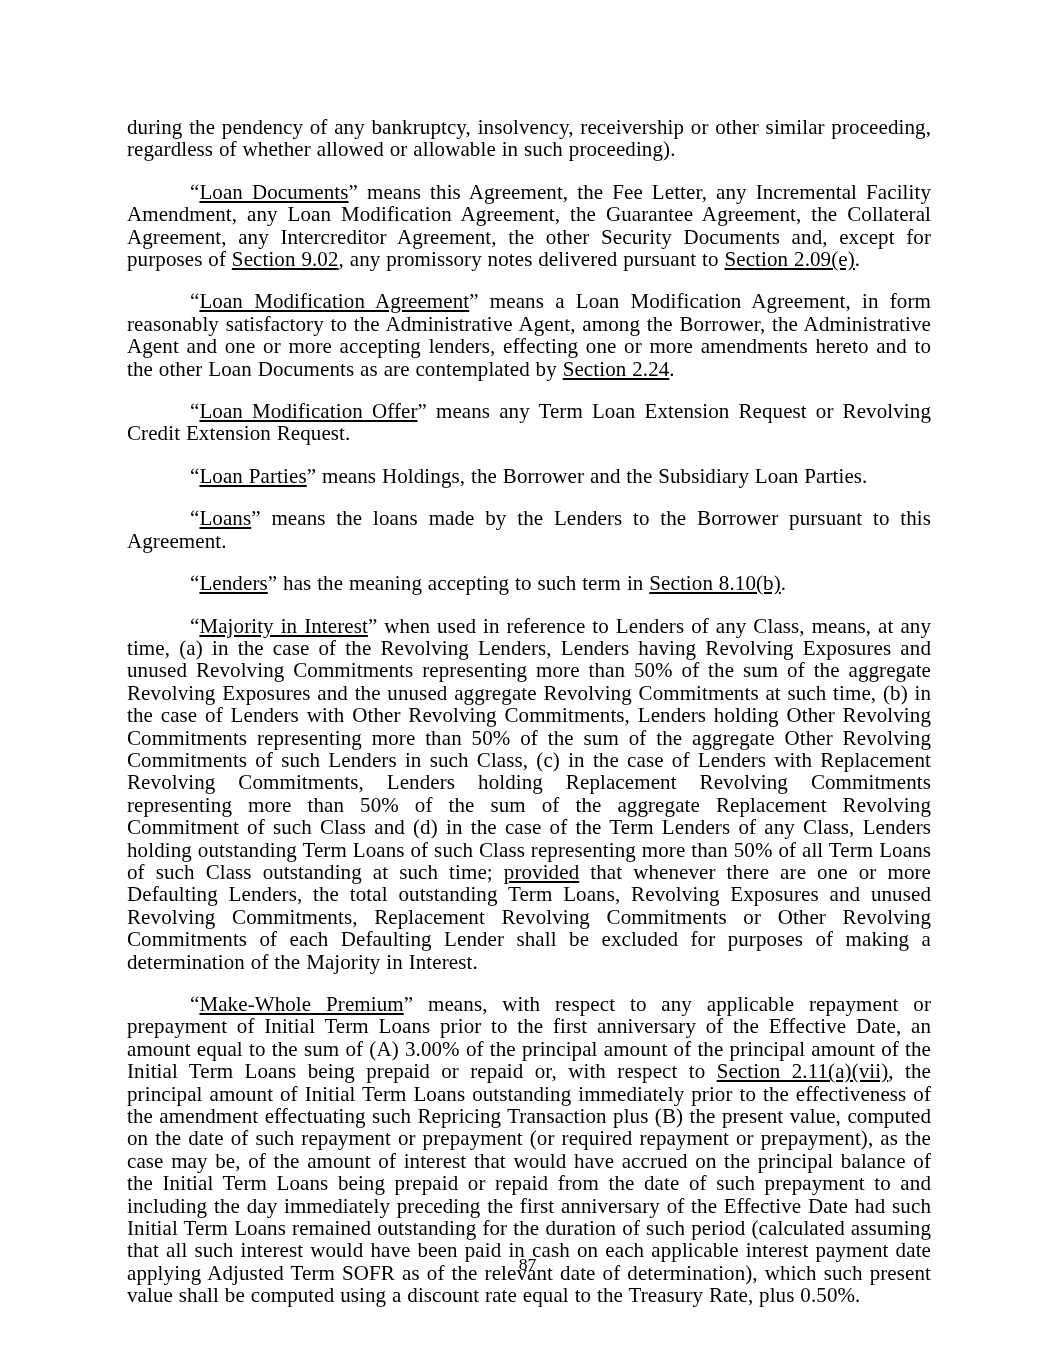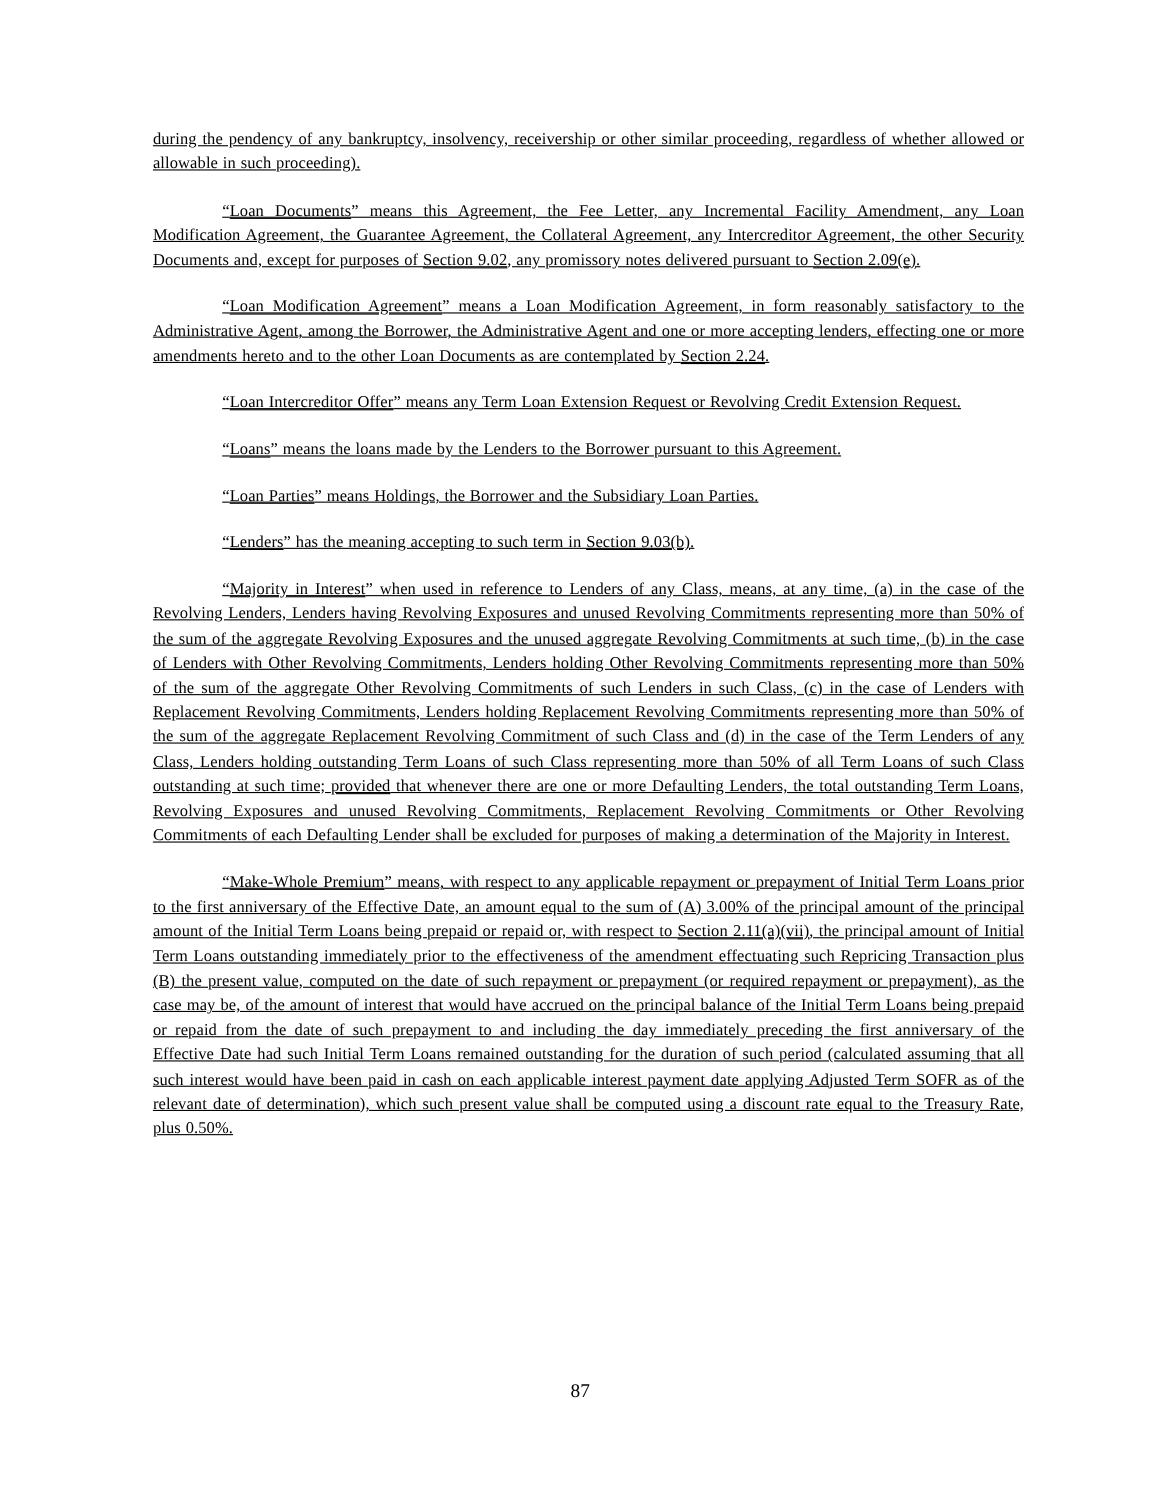--- a/index.html
+++ b/index.html
@@ -16,27 +16,26 @@
     font-family: "Liberation Serif", serif;
     overflow: hidden;
   }
   .content {
     position: absolute;
     left: 123px;
     top: 116px;
     width: 808px;
   }
   .para {
-    font-size: 15px;
+    font-size: 21px;
     line-height: 22.4px;
     text-align: justify;
-    margin: 0 0 20px 16px;
+    margin: 0 0 20px 4px;
     letter-spacing: 0.1px;
     word-spacing: 0.5px;
-    text-decoration: underline;
   }
   .para.indent {
     text-indent: 63px;
   }
   .u {
     text-decoration: underline;
     text-underline-offset: 2px;
   }
   .page-number {
     position: absolute;
@@ -49,21 +48,21 @@
   }
 </style>
 </head>
 <body>
 
 <div class="page">
   <div class="content">
       <p class="para"><span>during the pendency of any bankruptcy, insolvency, receivership or other similar proceeding, regardless of whether allowed or allowable in such proceeding).</span></p>
       <p class="para indent"><span>“</span><span class="u">Loan Documents</span><span>” means this Agreement, the Fee Letter, any Incremental Facility Amendment, any Loan Modification Agreement, the Guarantee Agreement, the Collateral Agreement, any Intercreditor Agreement, the other Security Documents and, except for purposes of </span><span class="u">Section 9.02</span><span>, any promissory notes delivered pursuant to </span><span class="u">Section 2.09(e)</span><span>.</span></p>
       <p class="para indent"><span>“</span><span class="u">Loan Modification Agreement</span><span>” means a Loan Modification Agreement, in form reasonably satisfactory to the Administrative Agent, among the Borrower, the Administrative Agent and one or more accepting lenders, effecting one or more amendments hereto and to the other Loan Documents as are contemplated by </span><span class="u">Section 2.24</span><span>.</span></p>
-      <p class="para indent"><span>“</span><span class="u">Loan Intercreditor Offer</span><span>” means any Term Loan Extension Request or Revolving Credit Extension Request.</span></p>
+      <p class="para indent"><span>“</span><span class="u">Loan Modification Offer</span><span>” means any Term Loan Extension Request or Revolving Credit Extension Request.</span></p>
+      <p class="para indent"><span>“</span><span class="u">Loan Parties</span><span>” means Holdings, the Borrower and the Subsidiary Loan Parties.</span></p>
       <p class="para indent"><span>“</span><span class="u">Loans</span><span>” means the loans made by the Lenders to the Borrower pursuant to this Agreement.</span></p>
-      <p class="para indent"><span>“</span><span class="u">Loan Parties</span><span>” means Holdings, the Borrower and the Subsidiary Loan Parties.</span></p>
-      <p class="para indent"><span>“</span><span class="u">Lenders</span><span>” has the meaning accepting to such term in </span><span class="u">Section 9.03(b)</span><span>.</span></p>
+      <p class="para indent"><span>“</span><span class="u">Lenders</span><span>” has the meaning accepting to such term in </span><span class="u">Section 8.10(b)</span><span>.</span></p>
       <p class="para indent"><span>“</span><span class="u">Majority in Interest</span><span>” when used in reference to Lenders of any Class, means, at any time, (a) in the case of the Revolving Lenders, Lenders having Revolving Exposures and unused Revolving Commitments representing more than 50% of the sum of the aggregate Revolving Exposures and the unused aggregate Revolving Commitments at such time, (b) in the case of Lenders with Other Revolving Commitments, Lenders holding Other Revolving Commitments representing more than 50% of the sum of the aggregate Other Revolving Commitments of such Lenders in such Class, (c) in the case of Lenders with Replacement Revolving Commitments, Lenders holding Replacement Revolving Commitments representing more than 50% of the sum of the aggregate Replacement Revolving Commitment of such Class and (d) in the case of the Term Lenders of any Class, Lenders holding outstanding Term Loans of such Class representing more than 50% of all Term Loans of such Class outstanding at such time; </span><span class="u">provided</span><span> that whenever there are one or more Defaulting Lenders, the total outstanding Term Loans, Revolving Exposures and unused Revolving Commitments, Replacement Revolving Commitments or Other Revolving Commitments of each Defaulting Lender shall be excluded for purposes of making a determination of the Majority in Interest.</span></p>
       <p class="para indent"><span>“</span><span class="u">Make-Whole Premium</span><span>” means, with respect to any applicable repayment or prepayment of Initial Term Loans prior to the first anniversary of the Effective Date, an amount equal to the sum of (A) 3.00% of the principal amount of the principal amount of the Initial Term Loans being prepaid or repaid or, with respect to </span><span class="u">Section 2.11(a)(vii)</span><span>, the principal amount of Initial Term Loans outstanding immediately prior to the effectiveness of the amendment effectuating such Repricing Transaction plus (B) the present value, computed on the date of such repayment or prepayment (or required repayment or prepayment), as the case may be, of the amount of interest that would have accrued on the principal balance of the Initial Term Loans being prepaid or repaid from the date of such prepayment to and including the day immediately preceding the first anniversary of the Effective Date had such Initial Term Loans remained outstanding for the duration of such period (calculated assuming that all such interest would have been paid in cash on each applicable interest payment date applying Adjusted Term SOFR as of the relevant date of determination), which such present value shall be computed using a discount rate equal to the Treasury Rate, plus 0.50%.</span></p>
     </div>
   <div class="page-number">87</div>
 </div>
 
 </body></html>

